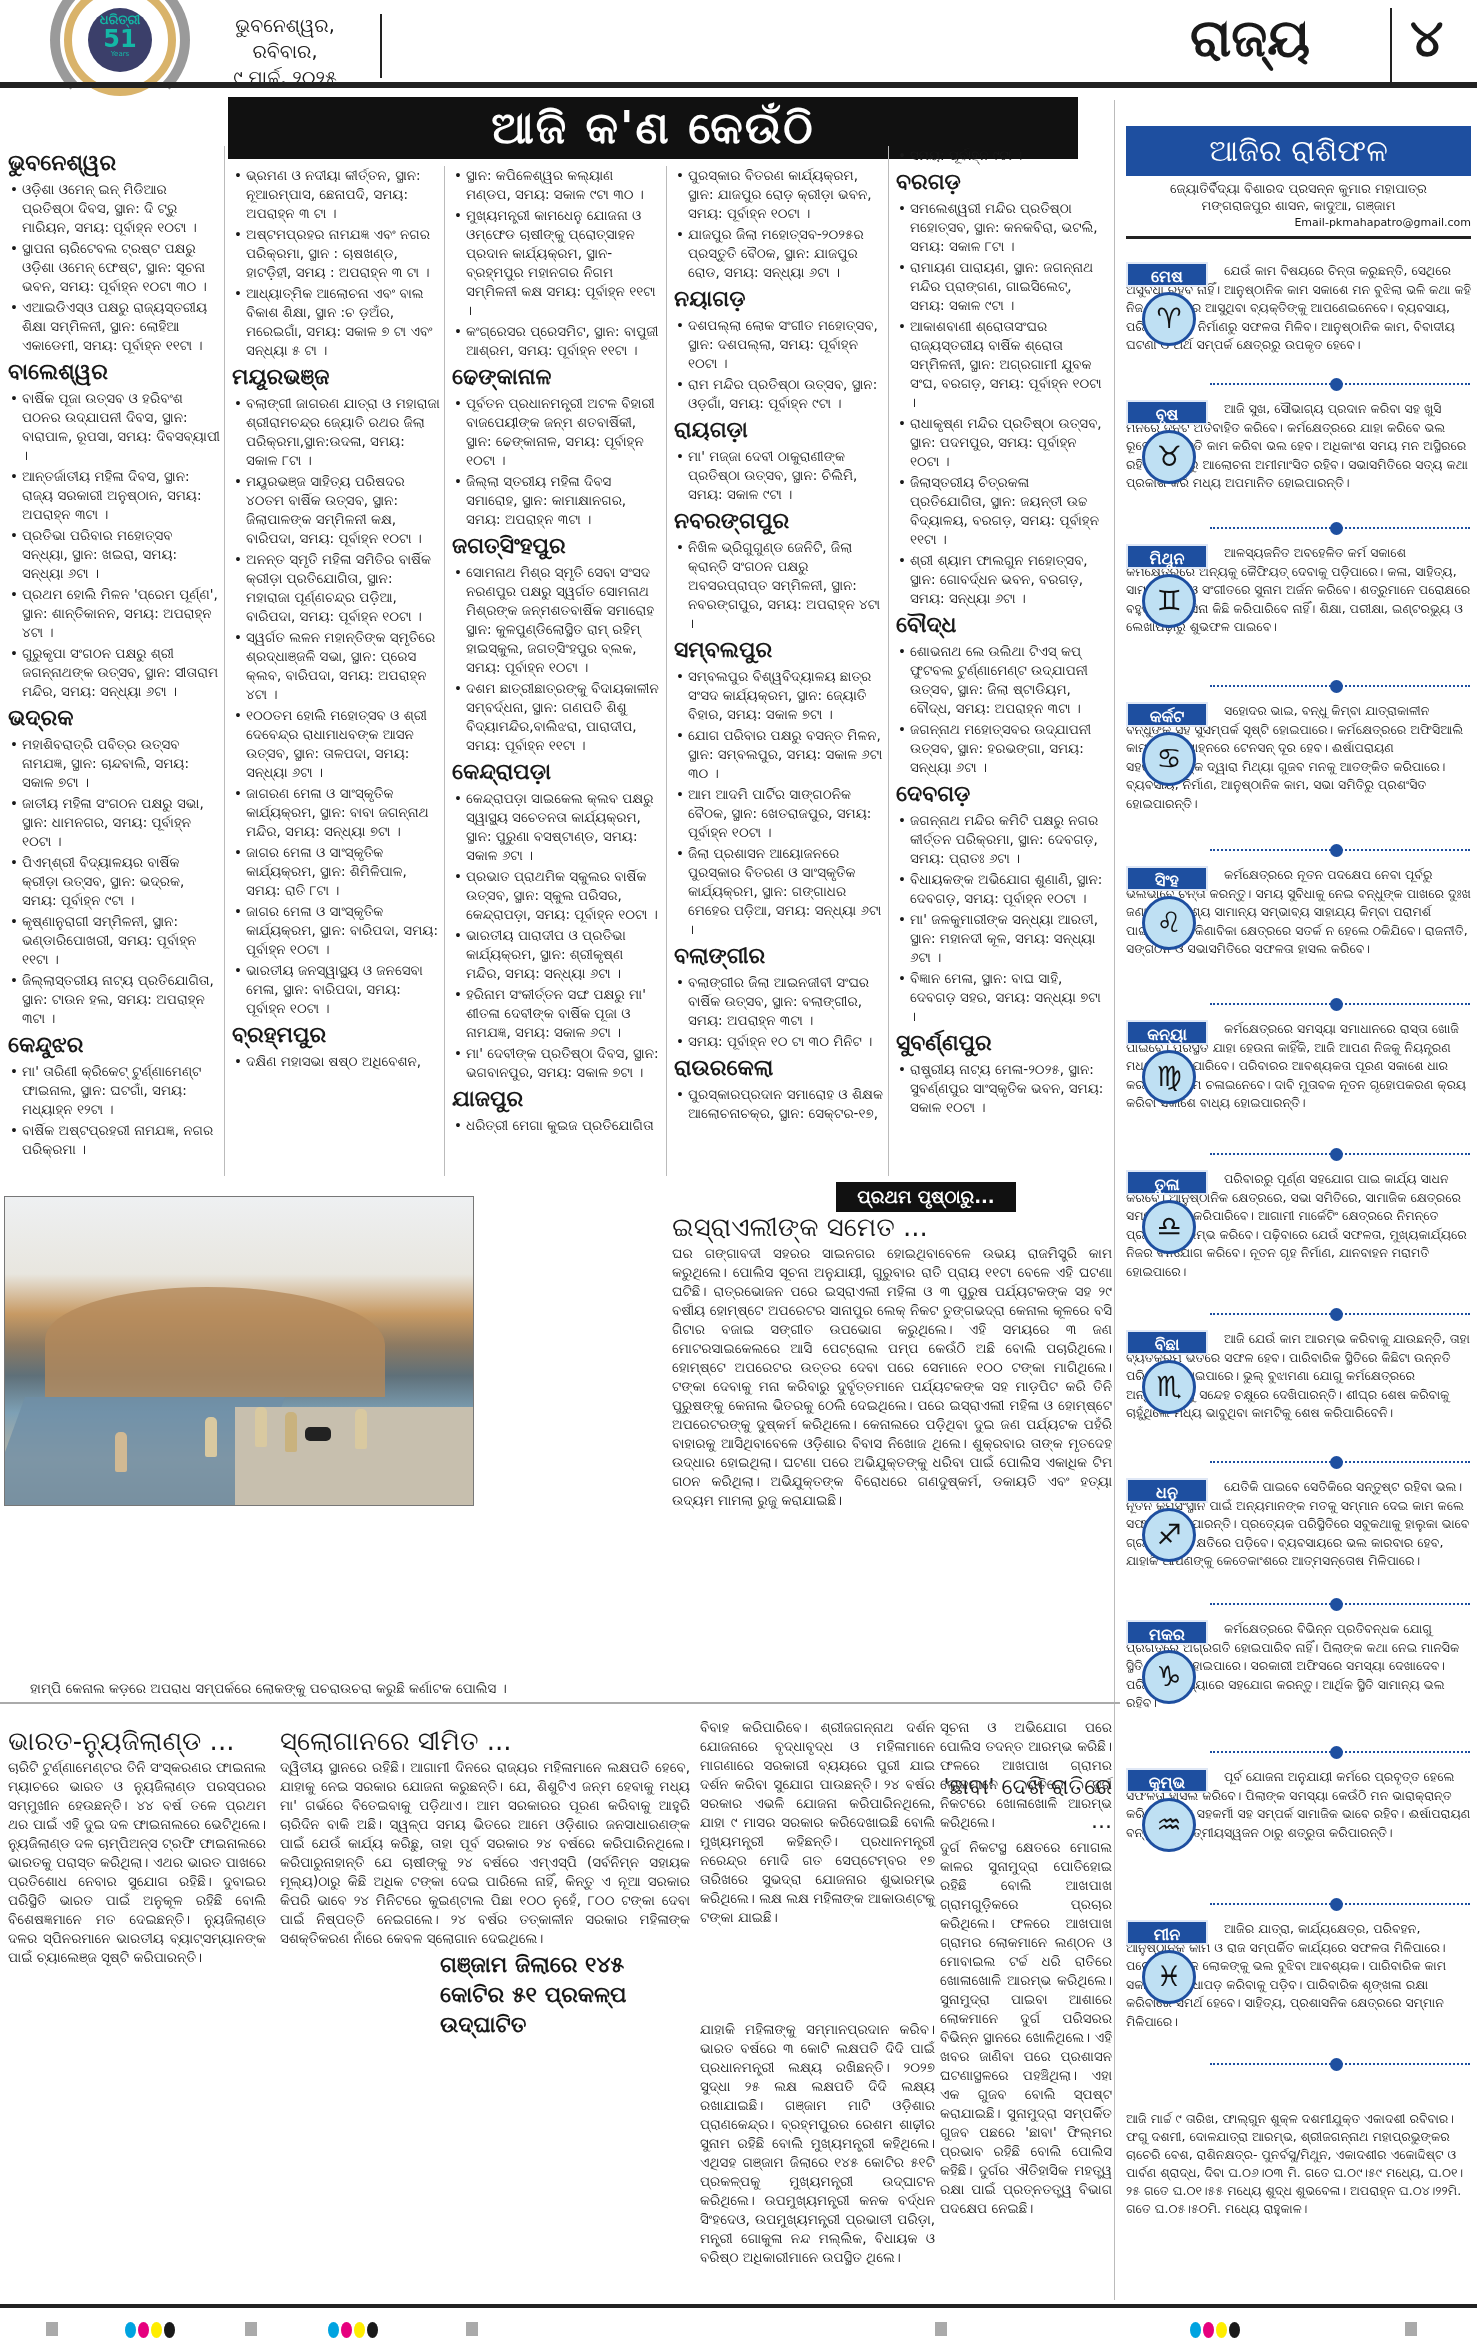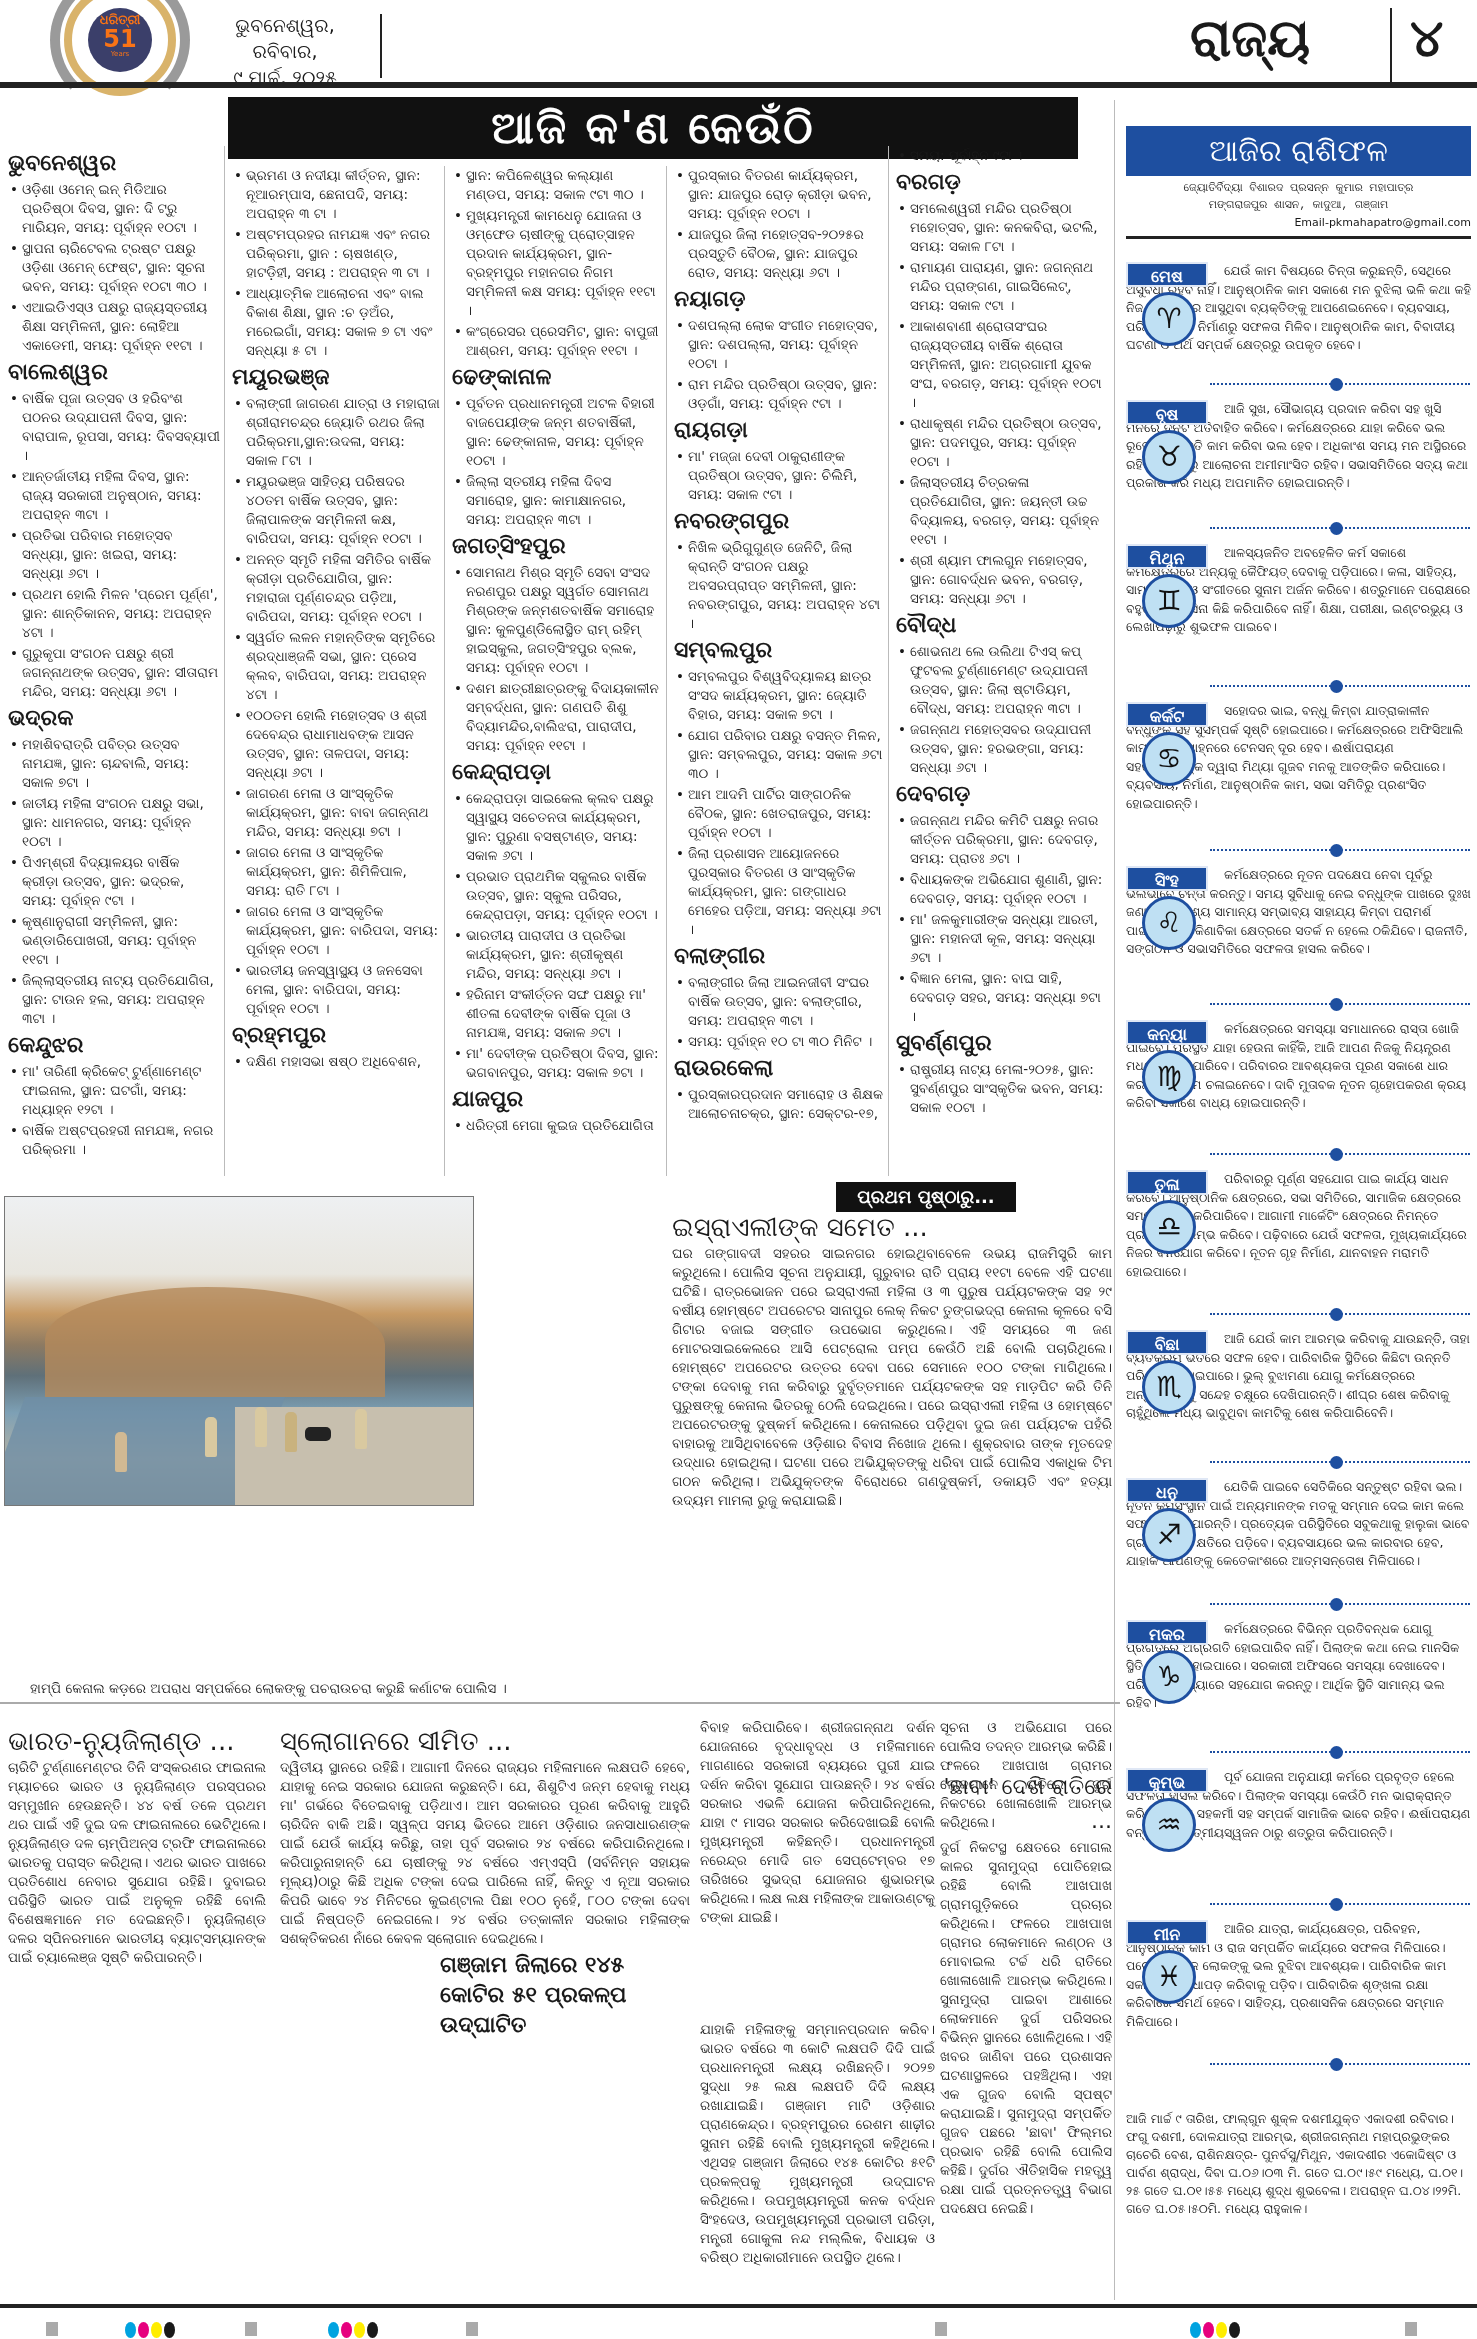--- a/index.html
+++ b/index.html
@@ -2,41 +2,41 @@
 <html><head>
 <meta charset="utf-8">
 <style>
   * { box-sizing: border-box; margin: 0; padding: 0; }
   body { width: 1477px; height: 2339px; background: #fff; font-family: "DejaVu Sans", sans-serif; color: #1a1a1a; position: relative; overflow: hidden; }
   .abs { position: absolute; }
   
   .logo { left: 50px; top: 0; width: 140px; height: 100px; }
   .logo-ring { position:absolute; left:0; top:-30px; width:140px; height:140px; border-radius:50%; border:10px solid #9a9a9a; border-bottom-color: transparent; }
   .logo-wreath { position:absolute; left:14px; top:-16px; width:112px; height:112px; border-radius:50%; border:8px solid #d9b36a; }
-  .logo-badge { position:absolute; left:38px; top:8px; width:64px; height:64px; border-radius:50%; background:#3b3f6a; color:#f97316; text-align:center; }
+  .logo-badge { position:absolute; left:38px; top:8px; width:64px; height:64px; border-radius:50%; background:#3b3f6a; color:#14b8a6; text-align:center; }
   .logo-badge .brand { font-size:13px; font-weight:bold; display:block; margin-top:4px; }
   .logo-badge .num { font-size:24px; font-weight:bold; display:block; line-height:22px; }
   .logo-badge .yrs { font-size:7px; display:block; }
   .dateline { left: 205px; top: 12px; width: 160px; text-align:center; font-size: 19px; line-height: 26px; }
   .vsep1 { left: 380px; top: 14px; width: 2px; height: 64px; background:#222; }
   .mast-rule { left: 0; top: 82px; width: 1477px; height: 6px; background:#222; }
   .sec-title { left: 1190px; top: 8px; font-size: 52px; font-weight: bold; }
   .sec-sep { left: 1390px; top: 8px; width: 2px; height: 74px; background:#222; }
   .page-no { left: 1410px; top: 8px; font-size: 52px; font-weight: bold; }
   
   .events-banner { left: 228px; top: 97px; width: 850px; height: 62px; background:#111; color:#fff; text-align:center; font-size: 44px; font-weight: bold; line-height: 62px; letter-spacing: 2px; }
   .col { position:absolute; font-size: 13.5px; line-height: 19px; }
   .col h3 { font-size: 22px; font-weight: bold; line-height: 30px; margin: 2px 0; }
   .col ul { list-style: none; }
   .col li { position: relative; padding-left: 14px; margin-bottom: 2px; }
   .col li::before { content: "•"; position:absolute; left:2px; top:0; }
   .col-rule { position:absolute; width:1px; background:#bbb; }
   
   .rashi-banner { left: 1126px; top: 126px; width: 345px; height: 50px; background:#1e4fa0; color:#fff; font-size: 30px; text-align:center; line-height: 50px; }
-  .rashi-author { left: 1126px; top: 180px; width: 345px; text-align:center; font-size: 11px; line-height: 17px; font-family: Liberation Mono, monospace; }
+  .rashi-author { left: 1126px; top: 180px; width: 345px; text-align:center; font-size: 13px; line-height: 17px; }
   .rashi-email { left: 1126px; top: 216px; width: 345px; text-align:right; font-size: 11px; }
   .rashi-rule { left: 1126px; top: 236px; width: 345px; height: 3px; background:#222; }
   .sign { position:absolute; left:1126px; width:345px; }
   .sign-tag { position:absolute; left:0; top:0; width:82px; height:25px; background:#1e4fa0; color:#fff; text-align:center; font-size: 16px; font-weight:bold; line-height:25px; border:2px solid #dfe7f5; }
   .sign-icon { position:absolute; left:16px; top:30px; width:54px; height:54px; border-radius:50%; background:#bfe0f3; border:3px solid #1e4fa0; text-align:center; line-height:48px; font-size:28px; color:#111; }
   .sign-text { font-size: 12.5px; line-height: 18.5px; text-indent: 98px; }
   .divider { position:absolute; left:1210px; width:260px; height:12px; }
   .divider .dots { position:absolute; left:0; top:5px; width:260px; border-top:2px dotted #1e4fa0; }
   .divider .dot { position:absolute; left:120px; top:0; width:13px; height:13px; border-radius:50%; background:#1e4fa0; }
   .panchang { left: 1126px; top: 2110px; width: 345px; font-size: 12.5px; line-height: 18px; }

